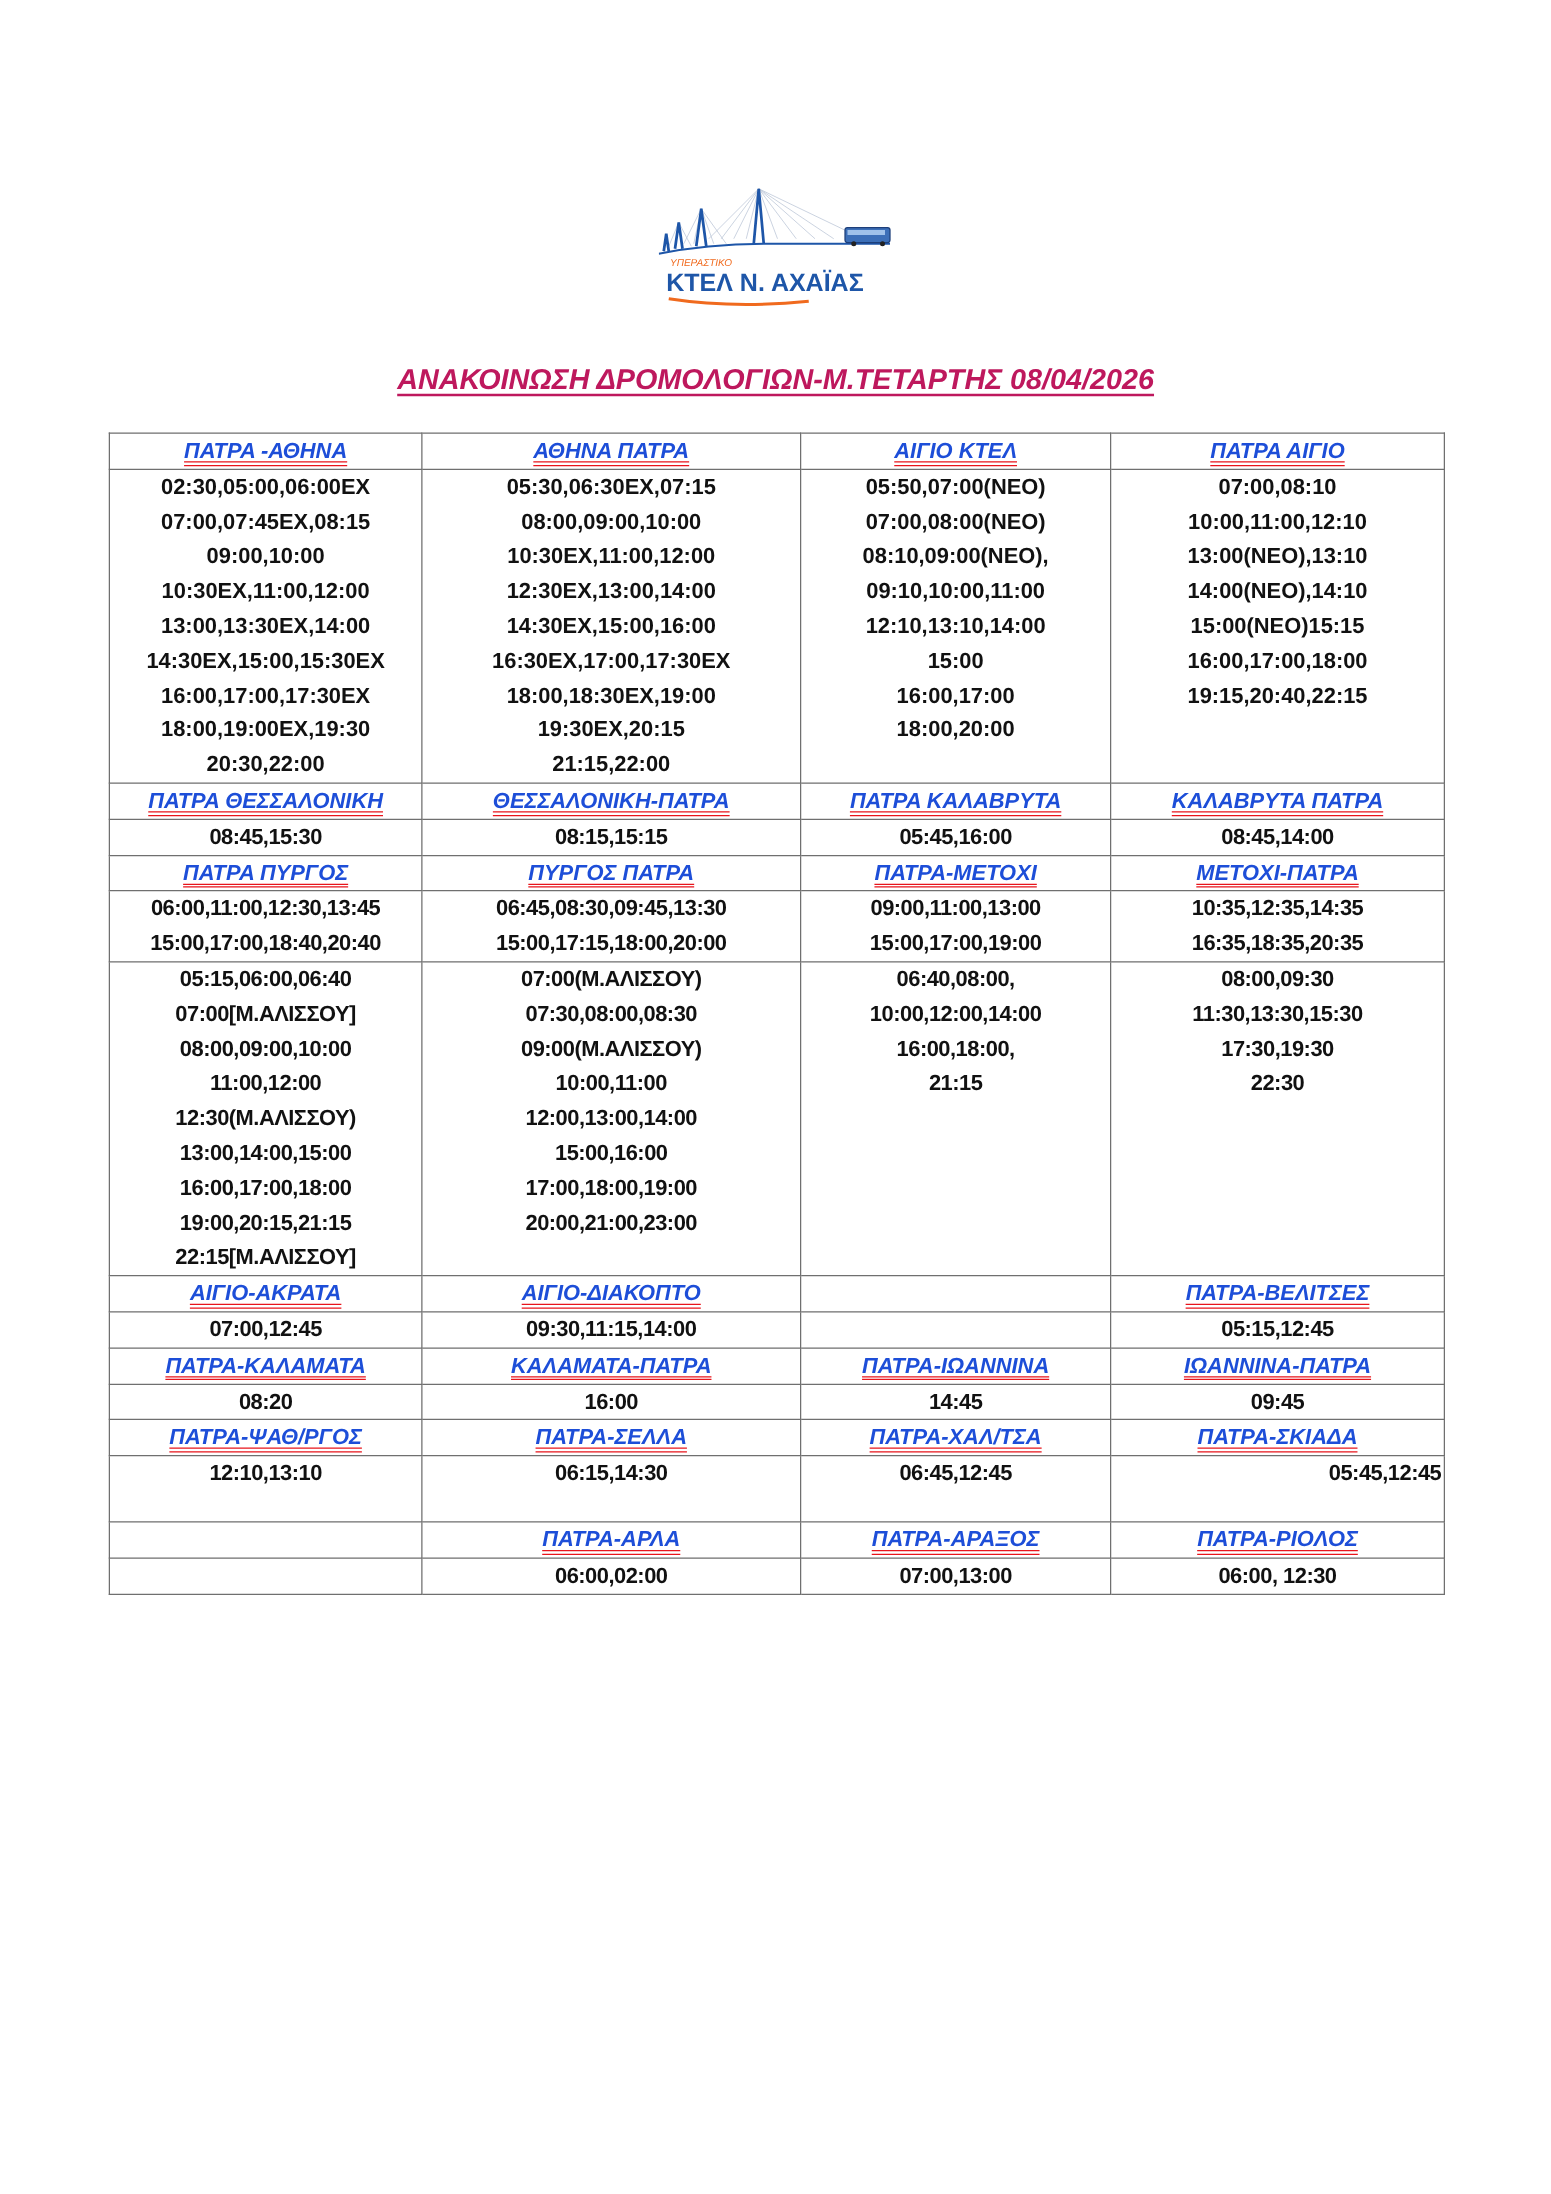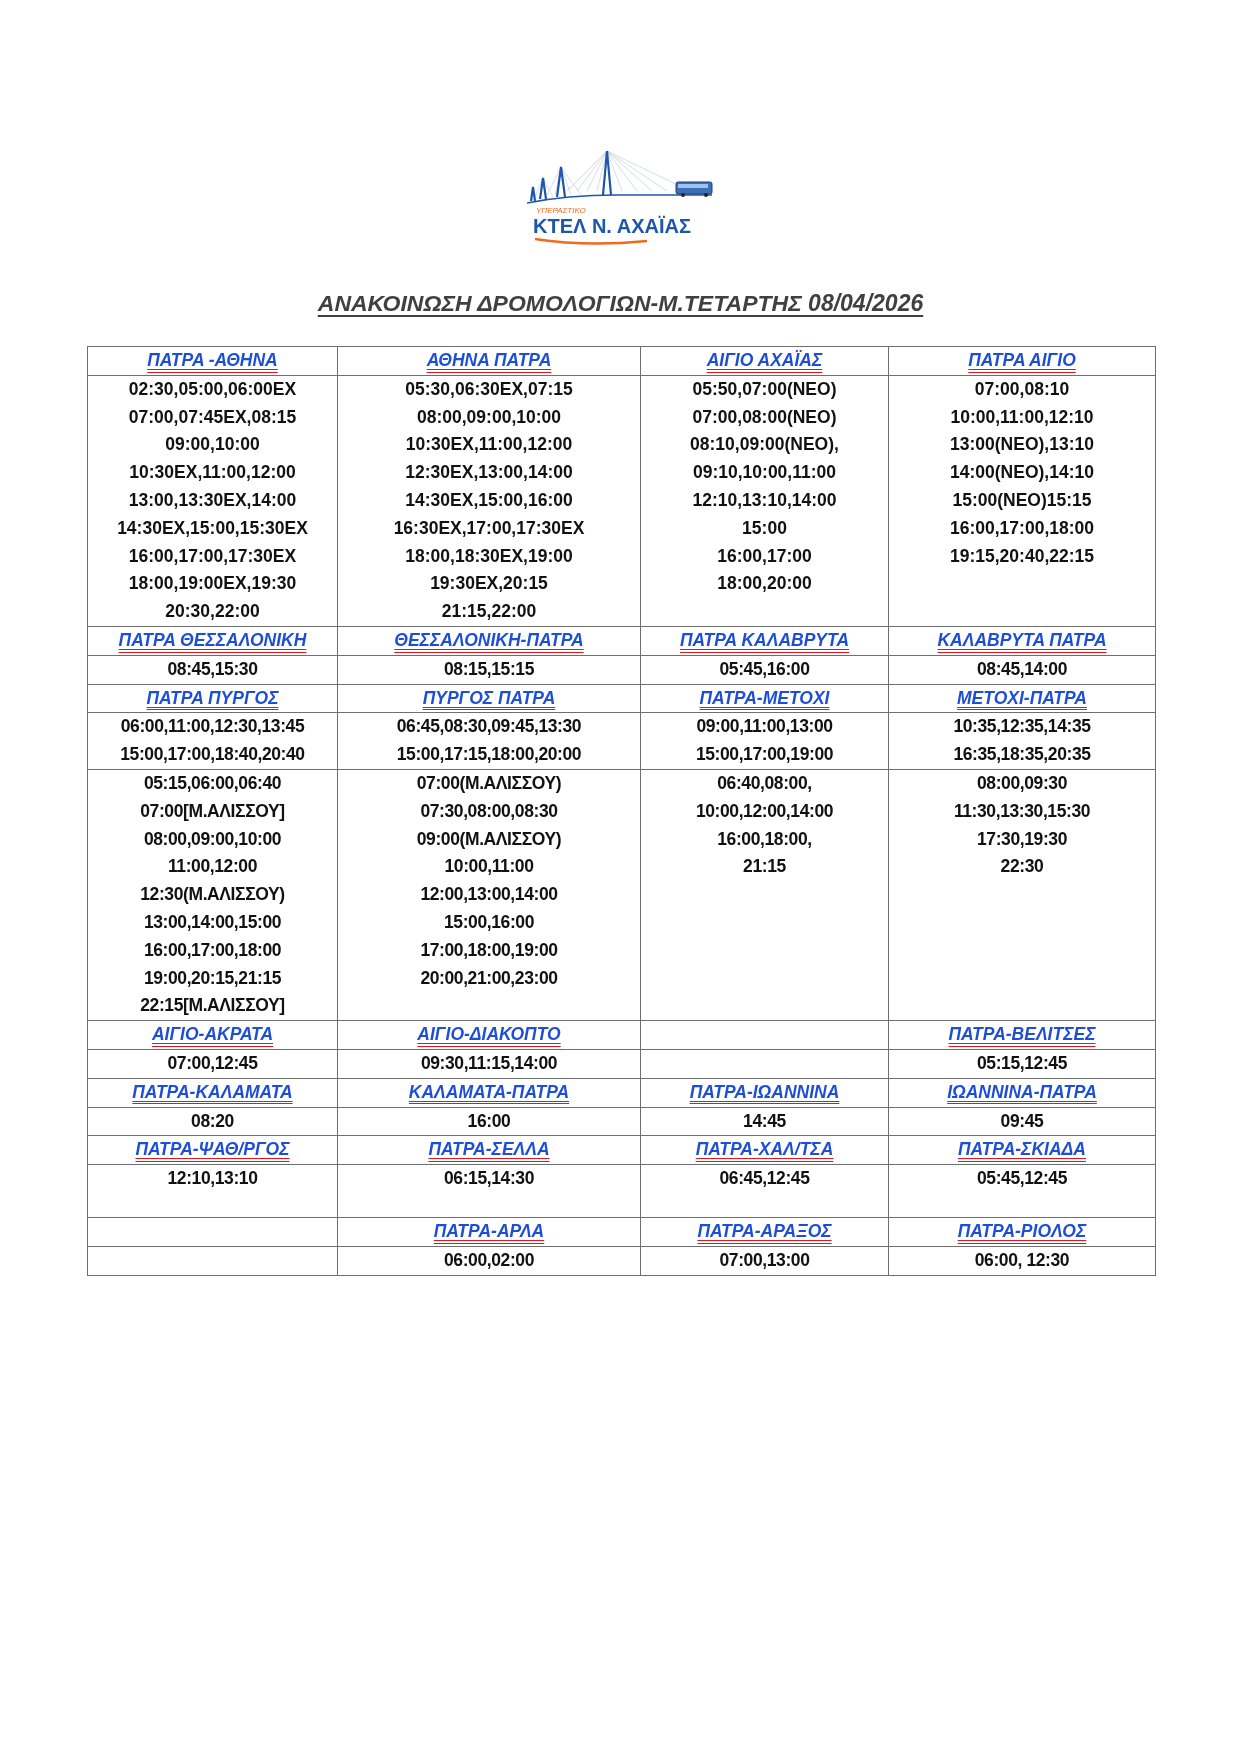--- a/index.html
+++ b/index.html
@@ -1,21 +1,21 @@
 <!DOCTYPE html>
 <html><head>
 <meta charset="utf-8">
 <style>
   html, body { margin: 0; padding: 0; background: #ffffff; }
   body { width: 1241px; height: 1755px; position: relative; overflow: hidden;
          font-family: "Liberation Sans", "DejaVu Sans", sans-serif; }
   .logo { position: absolute; left: 527px; top: 145px; width: 200px; height: 108px; }
   .title { position: absolute; left: 0; top: 290px; width: 1241px; text-align: center;
            font-family: "Liberation Sans", sans-serif; font-weight: bold; font-style: italic;
-           font-size: 23px; color: #404040; letter-spacing: 0px; }
+           font-size: 23px; color: #be185d; letter-spacing: 0px; }
   .title span { text-decoration: underline; text-decoration-thickness: 2px; text-underline-offset: 4px; }
   table.sched { position: absolute; left: 87px; top: 346px; width: 1068px;
                 border-collapse: collapse; table-layout: fixed; }
   table.sched td { border: 1.5px solid #6f6f6f; text-align: center; vertical-align: top;
                    padding: 0 2px; font-family: "Liberation Sans", sans-serif;
                    font-weight: bold; font-size: 17.5px; color: #111; line-height: 27.8px; }
   td.hdr { height: 26px; line-height: 26px; vertical-align: middle; }
   td.hdr span { color: #1d4ed8; font-style: italic; font-weight: bold; font-size: 17.5px;
                 text-decoration: underline double #e8141b; text-underline-offset: 3px; }
   td.times { white-space: pre-line; }
@@ -74,21 +74,21 @@
   <colgroup>
       <col class="c1">
       <col class="c2">
       <col class="c3">
       <col class="c4">
     </colgroup>
   <tbody id="sched-body">
       <tr>
         <td class="hdr"><span>ΠΑΤΡΑ -ΑΘΗΝΑ</span></td>
         <td class="hdr"><span>ΑΘΗΝΑ ΠΑΤΡΑ</span></td>
-        <td class="hdr"><span>ΑΙΓΙΟ ΑΧΑΪΑΣ</span></td>
+        <td class="hdr"><span>ΑΙΓΙΟ ΚΤΕΛ</span></td>
         <td class="hdr"><span>ΠΑΤΡΑ ΑΙΓΙΟ</span></td>
       </tr>
       <tr>
         <td class="times">02:30,05:00,06:00ΕΧ
 07:00,07:45ΕΧ,08:15
 09:00,10:00
 10:30ΕΧ,11:00,12:00
 13:00,13:30ΕΧ,14:00
 14:30ΕΧ,15:00,15:30ΕΧ
 16:00,17:00,17:30ΕΧ
@@ -201,21 +201,21 @@
       <tr>
         <td class="hdr"><span>ΠΑΤΡΑ-ΨΑΘ/ΡΓΟΣ</span></td>
         <td class="hdr"><span>ΠΑΤΡΑ-ΣΕΛΛΑ</span></td>
         <td class="hdr"><span>ΠΑΤΡΑ-ΧΑΛ/ΤΣΑ</span></td>
         <td class="hdr"><span>ΠΑΤΡΑ-ΣΚΙΑΔΑ</span></td>
       </tr>
       <tr>
         <td class="times narrow" style="height: 52px;">12:10,13:10</td>
         <td class="times narrow" style="height: 52px;">06:15,14:30</td>
         <td class="times narrow" style="height: 52px;">06:45,12:45</td>
-        <td class="times narrow" style="height: 52px;">05:45,12:45</td>
+        <td class="times narrow" style="height: 52px; text-align: right;">05:45,12:45</td>
       </tr>
       <tr>
         <td class="hdr"><span></span></td>
         <td class="hdr"><span>ΠΑΤΡΑ-ΑΡΛΑ</span></td>
         <td class="hdr"><span>ΠΑΤΡΑ-ΑΡΑΞΟΣ</span></td>
         <td class="hdr"><span>ΠΑΤΡΑ-ΡΙΟΛΟΣ</span></td>
       </tr>
       <tr>
         <td class="times narrow"></td>
         <td class="times narrow">06:00,02:00</td>

